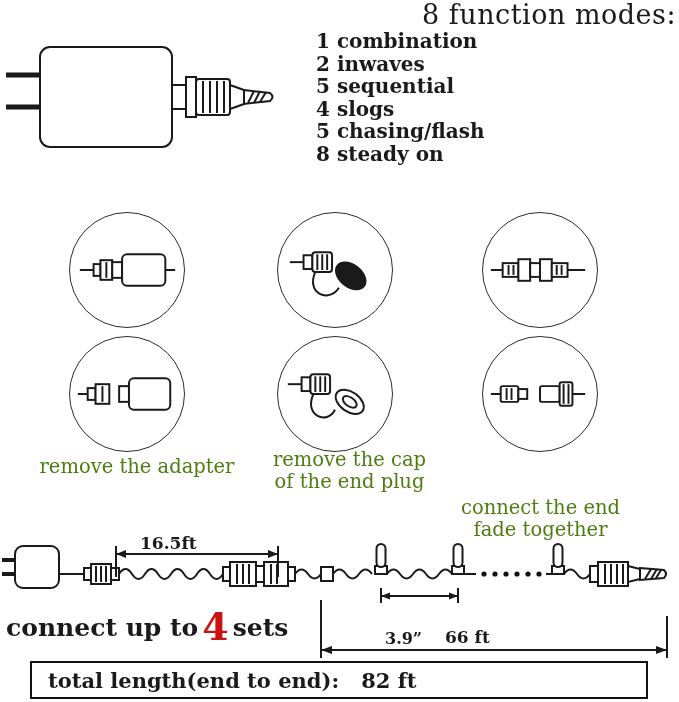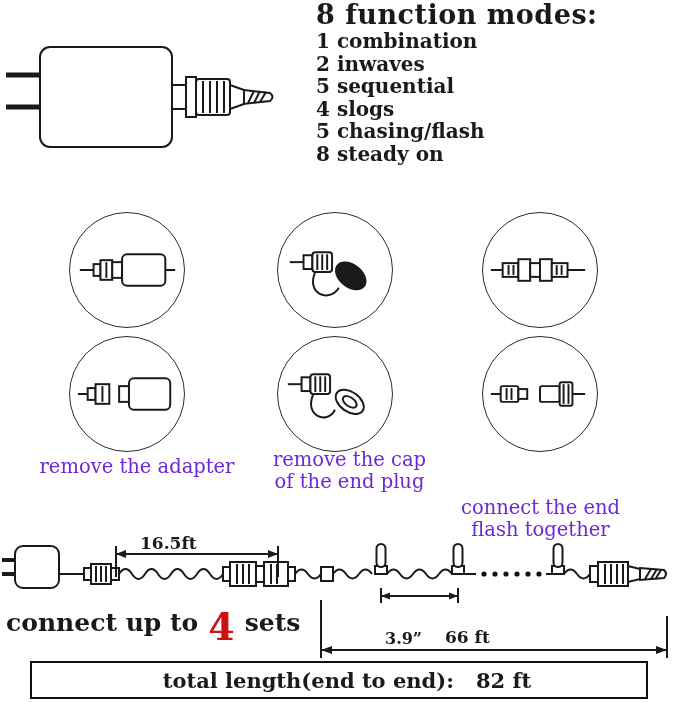--- a/index.html
+++ b/index.html
@@ -5,47 +5,47 @@
   * { margin:0; padding:0; box-sizing:border-box; }
   html,body { background:#fff; }
   .canvas {
     position:relative; width:679px; height:702px; background:#ffffff;
     font-family:"DejaVu Serif","Liberation Serif",serif; color:#1a1a1a; overflow:hidden;
   }
   .abs { position:absolute; }
 
   
   .modes { left:316px; top:0px; width:360px; }
-  .modes-title { font-size:27px; font-weight:bold; letter-spacing:0.5px; line-height:30px; }
+  .modes-title { font-size:27px; font-weight:normal; letter-spacing:0.5px; line-height:30px;text-align:right; }
   .mode-item { font-size:20px; line-height:22.5px;font-weight:bold; }
 
   
   .circle {
     width:116px; height:116px; border:1.6px solid #2b2b2b; border-radius:50%;
     display:flex; align-items:center; justify-content:center; background:#fff;
   }
 
   
-  .caption { text-align:center; font-size:19.5px; line-height:21.5px; color:#6d28d9; }
+  .caption { text-align:center; font-size:19.5px; line-height:21.5px; color:#4d7c0f; }
 
   
   .meas { font-weight:bold; text-align:left; }
   .meas-165 { left:140px; top:533px; width:115px; font-size:17px; }
   .meas-39  { left:385px; top:598px; width:70px;  font-size:16px;margin-top:31px; }
   .meas-66  { left:445px; top:627px; width:100px; font-size:17px; }
 
   .connect-line {
-    left:6px; top:608px; display:flex; align-items:flex-start; gap:10px;
+    left:6px; top:608px; display:flex; align-items:center; gap:4px;
     font-weight:bold; font-size:25px; white-space:nowrap;
   }
   .big-red { color:#cc1111; font-size:38px; line-height:38px; font-weight:bold; }
 
   .total-box {
     left:30px; top:661px; width:618px; height:38px;
-    border:2px solid #111; display:flex; align-items:center; justify-content:center; gap:22px;
+    border:2px solid #111; display:flex; align-items:center; gap:22px;
     font-weight:bold; font-size:21px; background:#fff;padding-left:16px;
   }
 </style>
 </head>
 <body>
 
 <div class="canvas">
 
   <svg class="abs" style="left:2px; top:35px;" width="300" height="130" viewBox="0 0 300 130">
     <g stroke="#1a1a1a" stroke-width="2" fill="none">
@@ -172,21 +172,21 @@
 
   <div class="caption abs" style="left:27px; top:456px; width:220px;">
     <div>remove the adapter</div>
   </div>
   <div class="caption abs" style="left:252px; top:449px; width:195px;">
     <div>remove the cap</div>
     <div>of the end plug</div>
   </div>
   <div class="caption abs" style="left:443px; top:451px; width:195px;margin-top:46px;">
     <div>connect the end</div>
-    <div>flash together</div>
+    <div>fade together</div>
   </div>
 
   <svg class="abs" style="left:0px; top:530px;" width="679" height="130" viewBox="0 0 679 130">
     <g stroke="#1a1a1a" stroke-width="2" fill="none">
 
       <line x1="2" y1="30" x2="15" y2="30" stroke-width="4"></line>
       <line x1="2" y1="44" x2="15" y2="44" stroke-width="4"></line>
       <rect x="15" y="16" width="44" height="42" rx="8" fill="#fff"></rect>
       <line x1="59" y1="44" x2="84" y2="44"></line>
 

